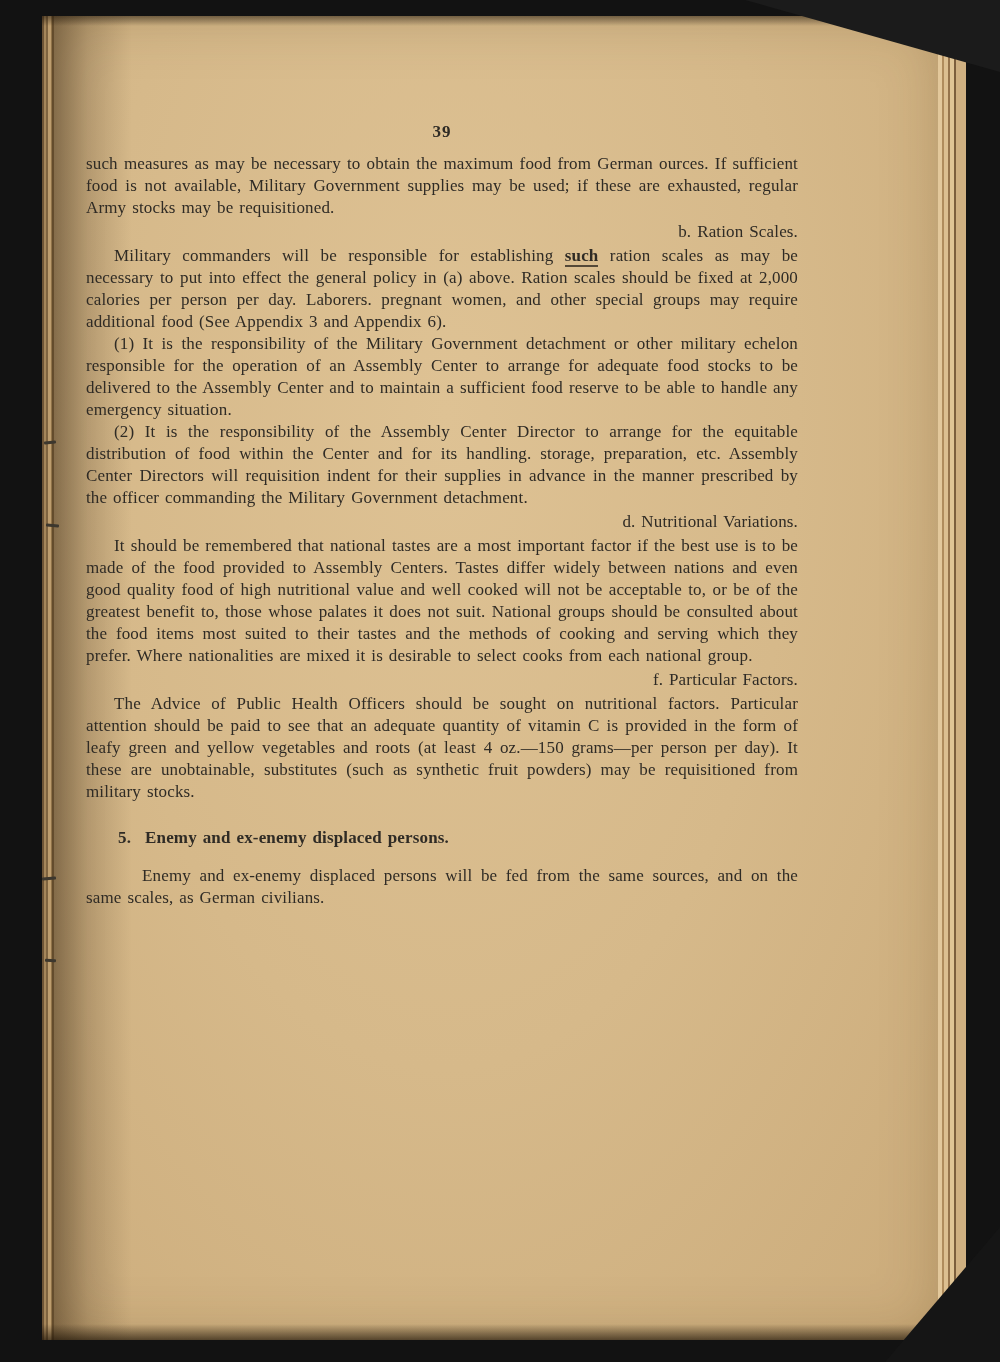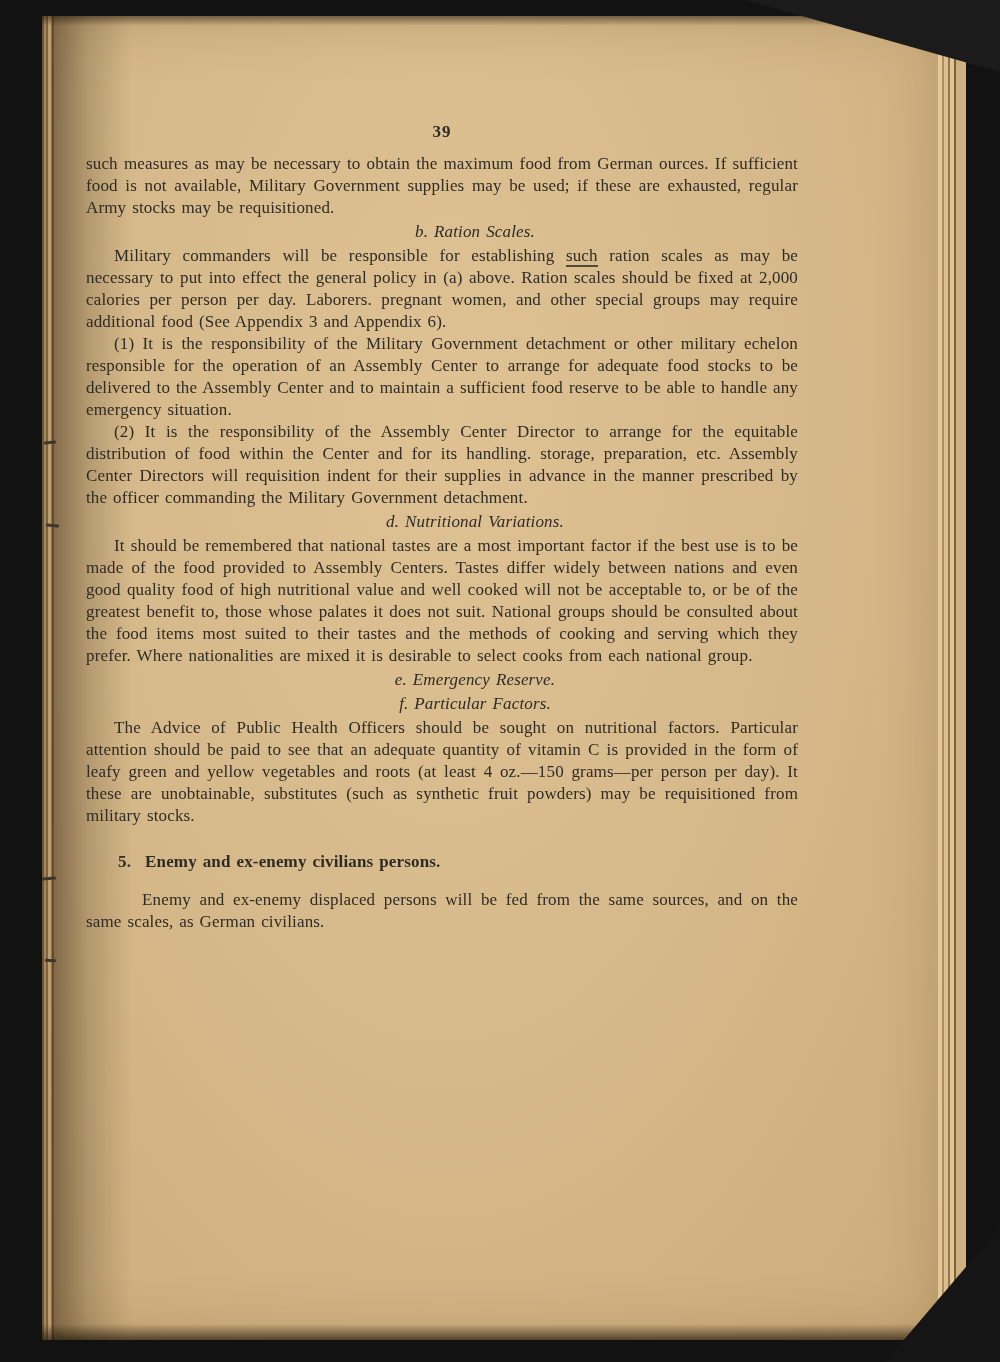--- a/index.html
+++ b/index.html
@@ -110,38 +110,38 @@
     font-size: 17px;
     line-height: 22px;
     text-align: justify;
     letter-spacing: 0.15px;
     word-spacing: 1.5px;
   }
   p.body { text-indent: 28px; }
   p.body.noindent { text-indent: 0; }
   p.body.big-indent { text-indent: 56px; }
   p.heading {
-    font-style: italic;
     margin-left: 66px;
-    text-align: center;
+    text-align: right;
     margin-top: 2px;
     margin-bottom: 2px;
     text-indent: 0;
   }
   p.num-heading {
     font-weight: bold;
     margin-left: 32px;
     text-align: left;
     margin-top: 24px;
     margin-bottom: 16px;
     text-indent: 0;
   }
   .num-heading .num { margin-right: 14px; }
   .pen-underline {
     border-bottom: 2px solid rgba(60,52,40,0.85);
+    font-weight: bold;
   }
 </style>
 </head>
 <body>
 
 <div class="scan">
 
   <div class="page">
     <div class="left-edges"></div>
     <div class="gutter-shadow"></div>
@@ -162,28 +162,27 @@
 
 
     <p class="body">(1) It is the responsibility of the Military Government detachment or other military echelon responsible for the operation of an Assembly Center to arrange for adequate food stocks to be delivered to the Assembly Center and to maintain a sufficient food reserve to be able to handle any emergency situation.</p>
 
     <p class="body">(2) It is the responsibility of the Assembly Center Director to arrange for the equitable distribution of food within the Center and for its handling. storage, preparation, etc. Assembly Center Directors will requisition indent for their supplies in advance in the manner prescribed by the officer commanding the Military Government detachment.</p>
 
     <p class="heading">d. Nutritional Variations.</p>
 
     <p class="body">It should be remembered that national tastes are a most important factor if the best use is to be made of the food provided to Assembly Centers. Tastes differ widely between nations and even good quality food of high nutritional value and well cooked will not be acceptable to, or be of the greatest benefit to, those whose palates it does not suit. National groups should be consulted about the food items most suited to their tastes and the methods of cooking and serving which they prefer. Where nationalities are mixed it is desirable to select cooks from each national group.</p>
 
-    <p class="heading">e. Emergency Reserve.</p>
 
 
     <p class="heading">f. Particular Factors.</p>
 
     <p class="body">The Advice of Public Health Officers should be sought on nutritional factors. Particular attention should be paid to see that an adequate quantity of vitamin C is provided in the form of leafy green and yellow vegetables and roots (at least 4 oz.—150 grams—per person per day). It these are unobtainable, substitutes (such as synthetic fruit powders) may be requisitioned from military stocks.</p>
 
-    <p class="num-heading"><span class="num">5.</span><span>Enemy and ex-enemy civilians persons.</span></p>
+    <p class="num-heading"><span class="num">5.</span><span>Enemy and ex-enemy displaced persons.</span></p>
 
     <p class="body big-indent">Enemy and ex-enemy displaced persons will be fed from the same sources, and on the same scales, as German civilians.</p>
   </div>
 
   <div class="corner-tr"></div>
   <div class="corner-br"></div>
 
   <div class="mark m1"></div>
   <div class="mark m2"></div>
   <div class="mark m3"></div>

